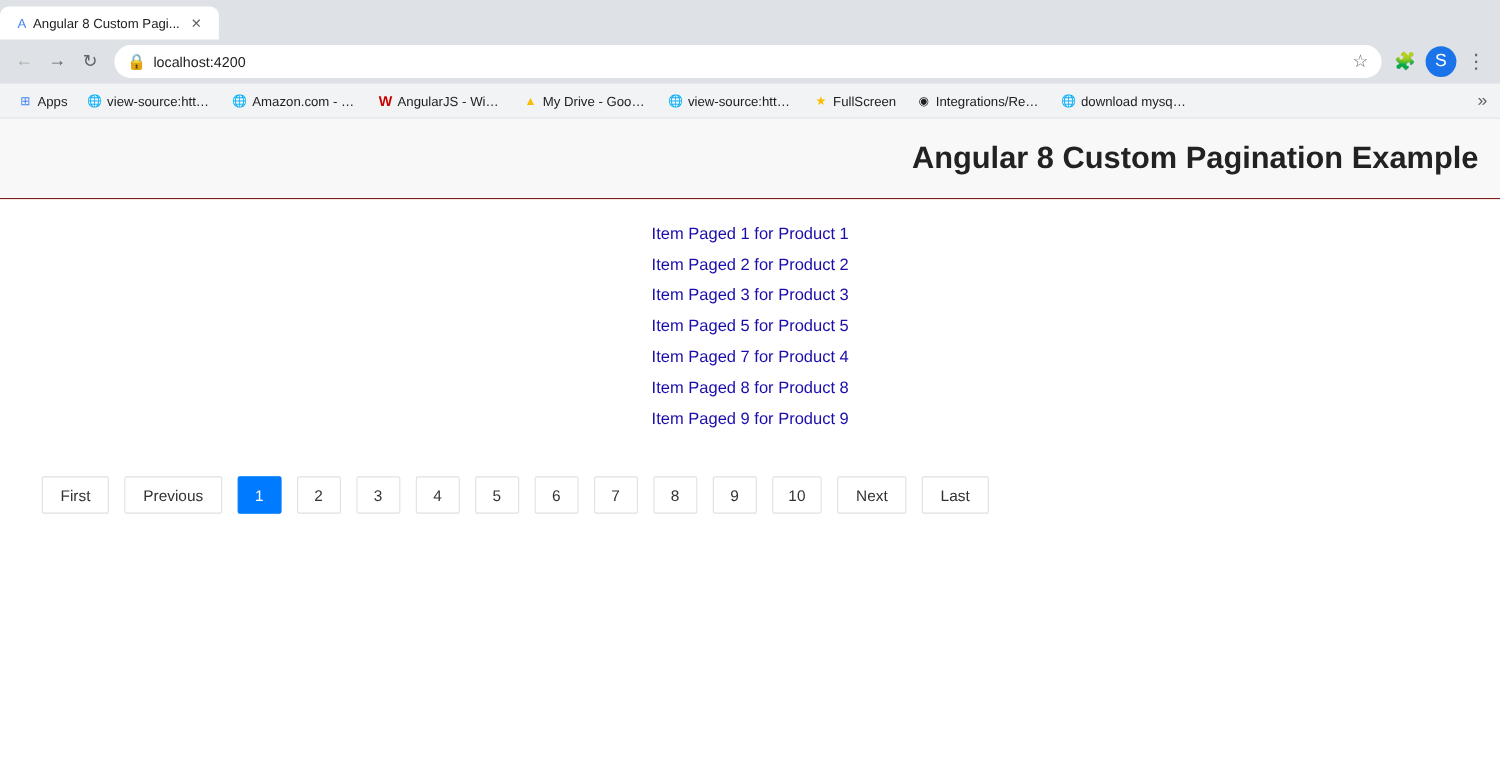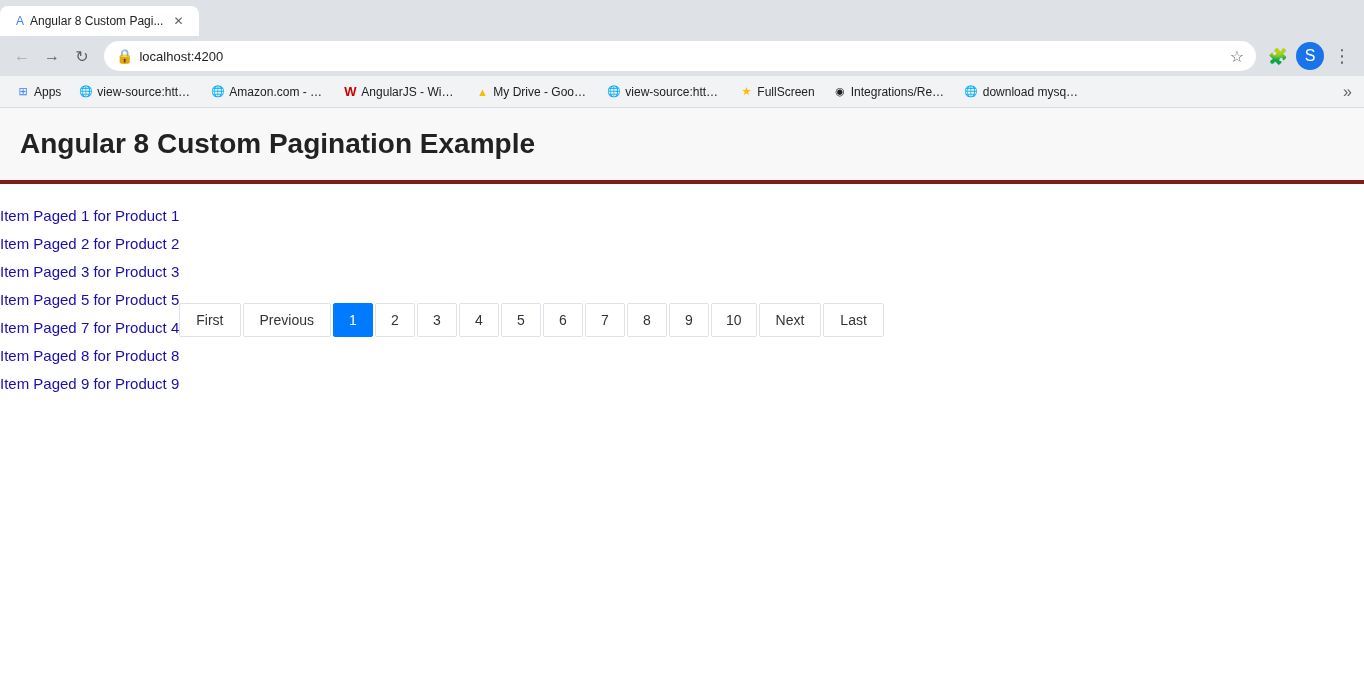--- a/index.html
+++ b/index.html
@@ -167,34 +167,35 @@
     }
 
     
     .page-wrapper {
       background: #fff;
       min-height: calc(698px - 40px - 32px - 36px);
     }
 
     .page-header {
       background: #f8f8f8;
-      border-bottom: 4px solid #7f1d1d;
+      border-bottom: 1px solid #7f1d1d;
       padding: 20px;
-      text-align: left;
+      text-align: right;
     }
 
     .page-title {
       font-size: 28px;
       font-weight: bold;
       color: #222;
     }
 
     .page-content {
       padding: 20px 0;
       display: flex;
+      flex-direction: column;
     }
 
     .items-list {
       display: flex;
       flex-direction: column;
       align-items: center;
       gap: 4px;
       margin-bottom: 30px;
     }
 
@@ -202,22 +203,23 @@
       color: #1a0dab;
       font-size: 15px;
       text-decoration: none;
       line-height: 1.6;
     }
 
     
     .pagination {
       display: flex;
       align-items: center;
-      gap: 2px;
+      gap: 14px;
       margin-top: 10px;
+      padding-left: 38px;
     }
 
     .page-btn {
       border: 1px solid #dee2e6;
       background: #fff;
       color: #333;
       padding: 8px 14px;
       cursor: pointer;
       font-size: 14px;
       border-radius: 2px;

